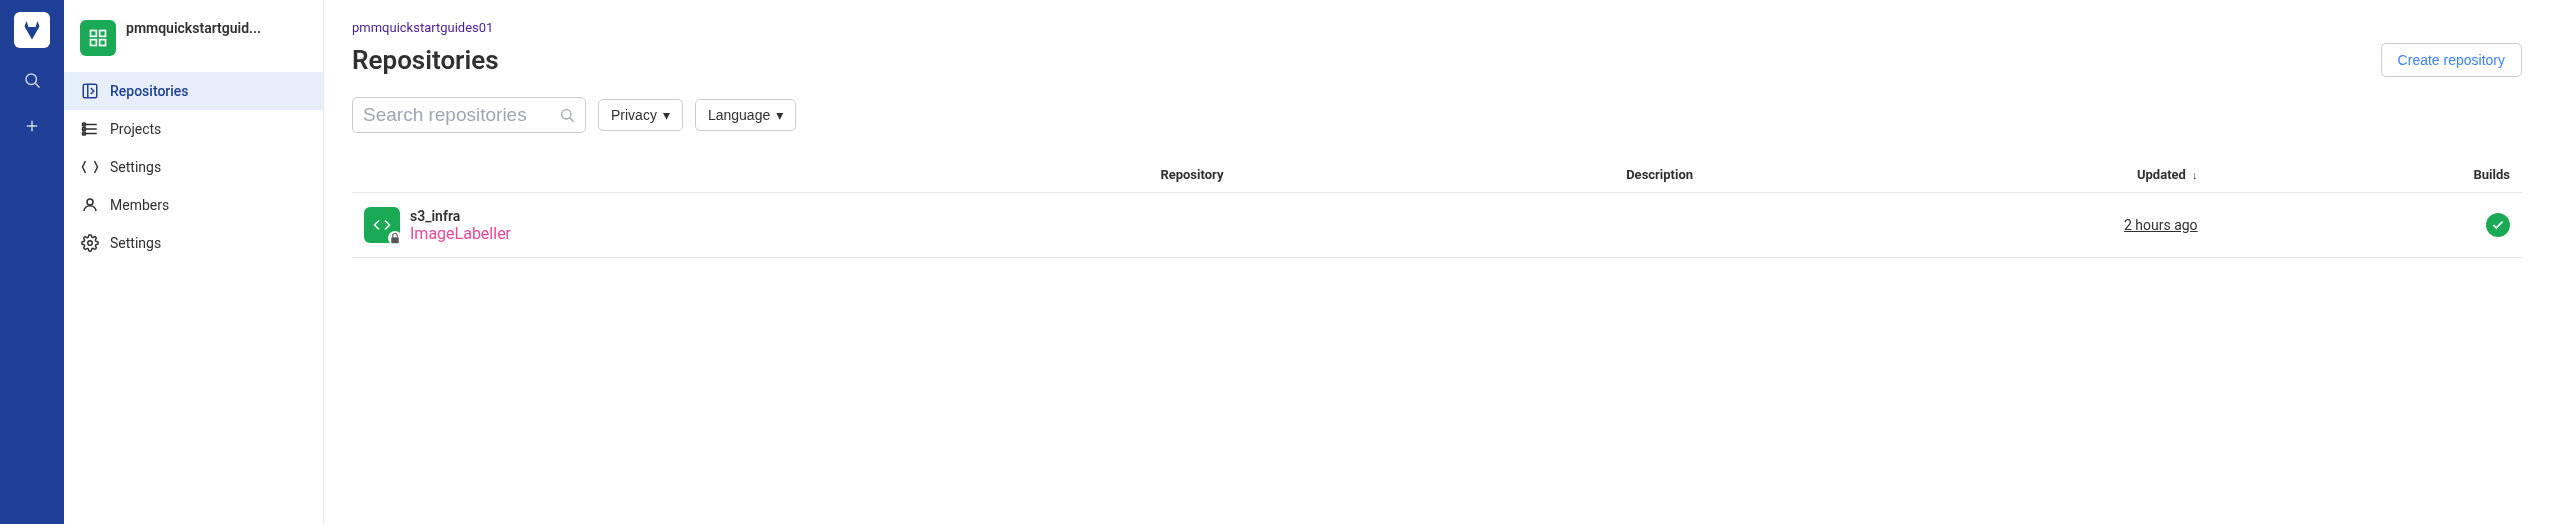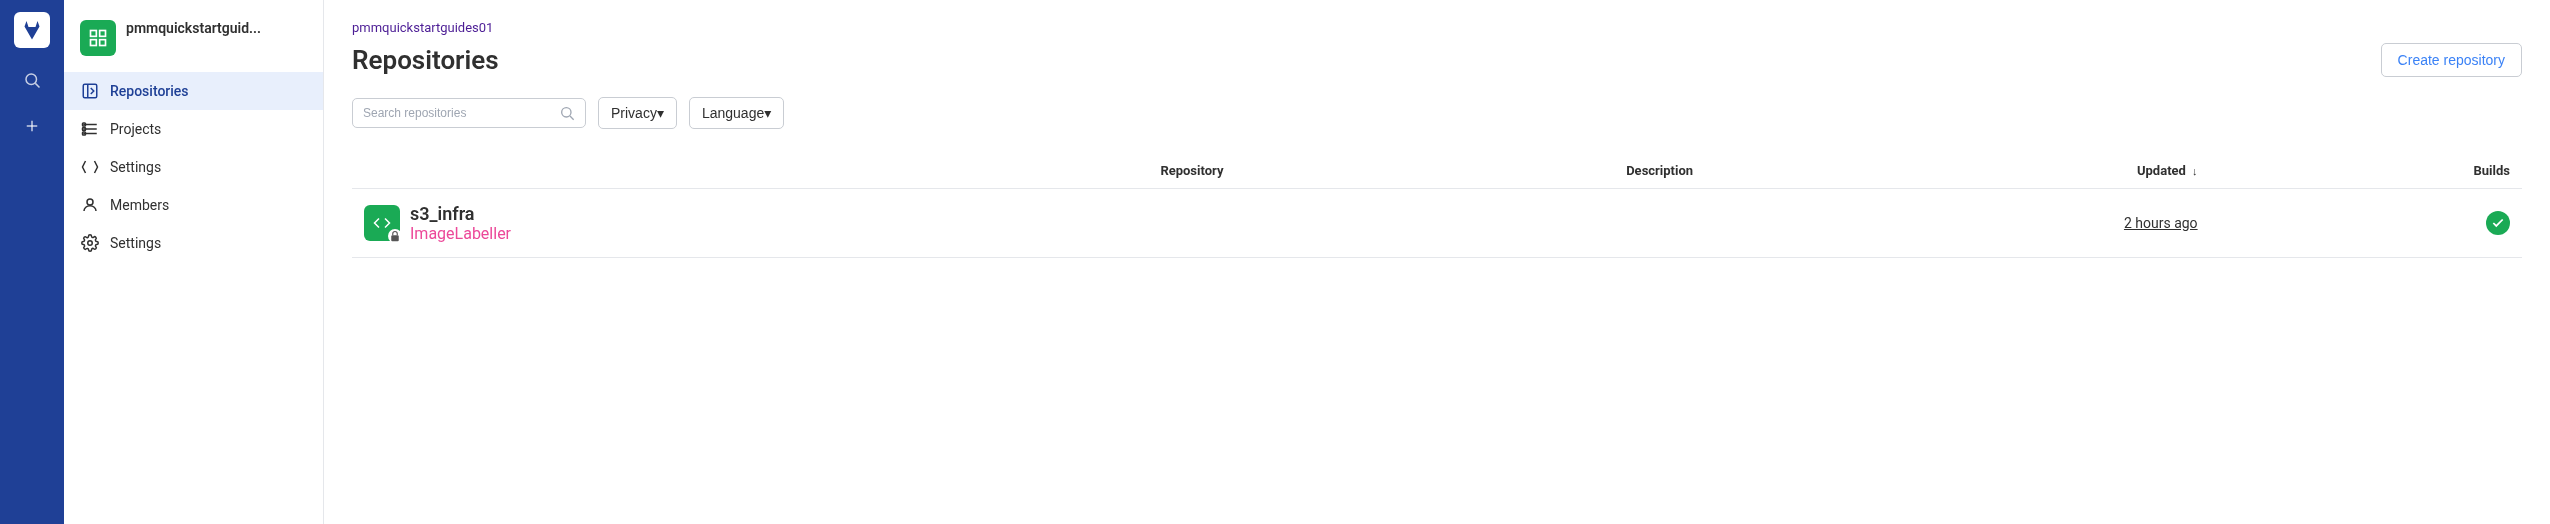--- a/index.html
+++ b/index.html
@@ -125,31 +125,32 @@
       align-items: center;
       border: 1px solid #c9cdd3;
       border-radius: 5px;
       padding: 6px 10px;
       gap: 6px;
       background: #fff;
     }
     .search-box input {
       border: none;
       outline: none;
-      font-size: 12px;
+      font-size: 19px;
       color: #303030;
       width: 190px;
       background: transparent;
     }
     .search-box input::placeholder { color: #9fa6b2; }
     .search-icon-wrap { color: #9fa6b2; display: flex; align-items: center; }
 
     .filter-btn {
       display: flex;
       align-items: center;
+      gap: 6px;
       border: 1px solid #c9cdd3;
       border-radius: 5px;
       padding: 7px 12px;
       font-size: 14px;
       color: #303030;
       cursor: pointer;
       background: #fff;
     }
 
     
@@ -188,21 +189,21 @@
     }
     .repo-icon-badge {
       position: absolute;
       bottom: -2px; right: -2px;
       width: 14px; height: 14px;
       background: #fff;
       border-radius: 50%;
       display: flex; align-items: center; justify-content: center;
     }
     .repo-icon-badge svg { width: 12px; height: 12px; }
-    .repo-name { font-weight: 600; font-size: 18px; color: #303030; }
+    .repo-name { font-weight: 600; font-size: 14px; color: #303030; }
     .repo-subtitle { font-size: 16px; color: #ec4899; margin-top: 0; }
     .updated-cell { text-align: right; color: #6b7280; font-size: 14px; text-decoration: underline; }
     .builds-cell { text-align: right; }
     .build-check {
       display: inline-flex; align-items: center; justify-content: center;
       width: 24px; height: 24px;
       background: #1aaa55;
       border-radius: 50%;
       color: #fff;
     }

